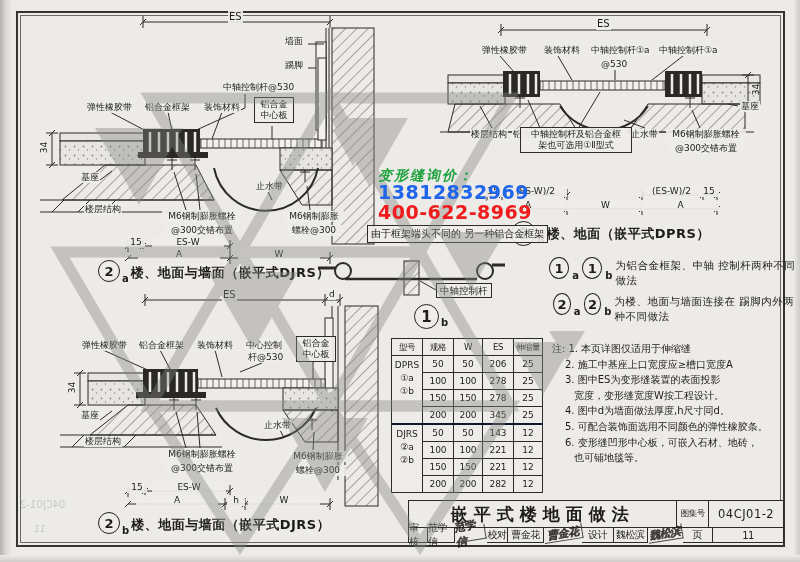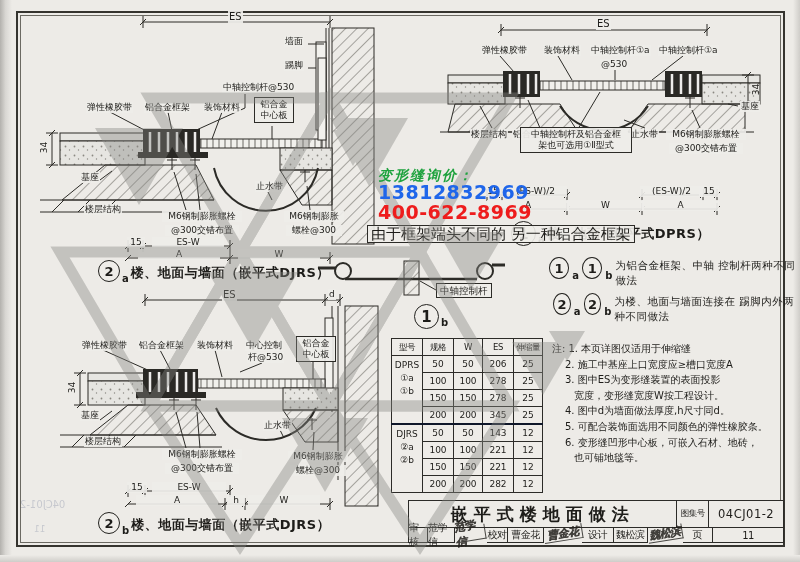--- a/index.html
+++ b/index.html
@@ -59,21 +59,21 @@
   .sig{font-style:italic;font-weight:bold;font-size:11px;color:#23211d;opacity:.85;
        transform:rotate(-9deg) translateY(-2px);text-shadow:0.6px 0 0 currentColor;}
   
   #wm{position:absolute;left:0;top:0;z-index:4;opacity:.40;pointer-events:none;}
   #contact{position:absolute;left:378px;top:168px;z-index:6;pointer-events:none;line-height:1.05;}
   #contact .inq{color:#1ea23e;font-size:14px;font-weight:bold;font-style:italic;letter-spacing:2px;}
   #contact .ph1{color:#1f66ea;font-size:19px;font-weight:bold;letter-spacing:0.5px;}
   #contact .ph2{color:#ee1c1c;font-size:19px;font-weight:bold;letter-spacing:0.5px;}
   .ghost{position:absolute;z-index:0;color:#8a92a8;opacity:.38;transform:scaleX(-1);
          font-size:10px;white-space:nowrap;}
-  .notebox{position:absolute;z-index:3;font-size:15px;line-height:14px;border:1px solid #2c2b27;
+  .notebox{position:absolute;z-index:3;font-size:10px;line-height:14px;border:1px solid #2c2b27;
            padding:1px 3px;background:rgba(238,237,233,.9);white-space:nowrap;}
 </style>
 </head>
 <body>
 
 <div id="page">
   <div class="edge-l"></div>
   <div class="edge-r"></div>
   <div class="edge-b"></div>
 

